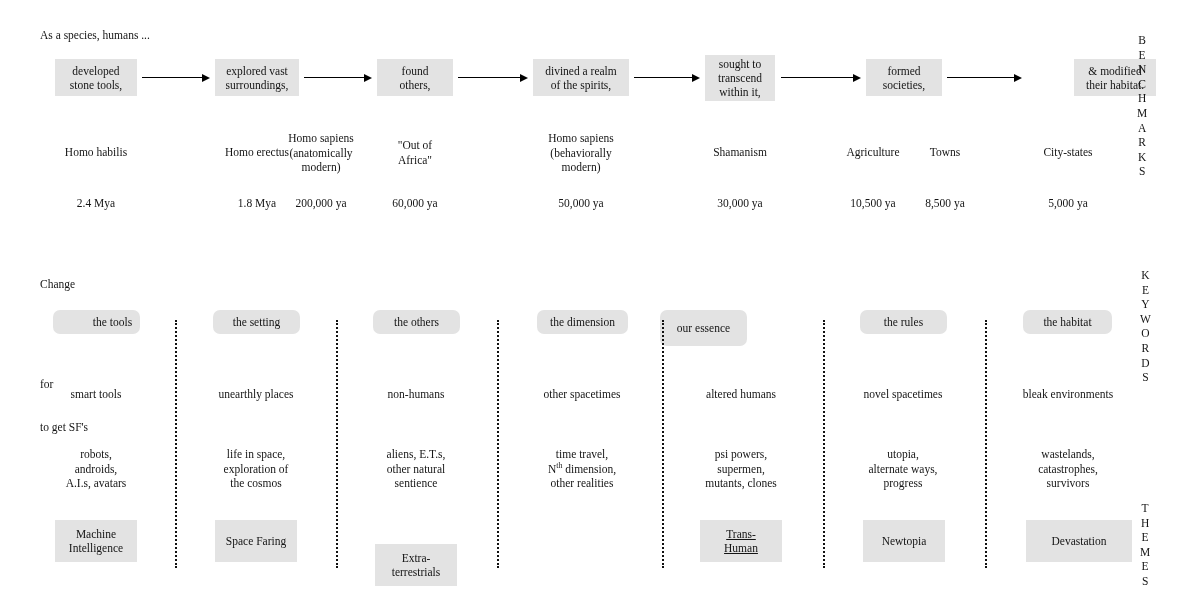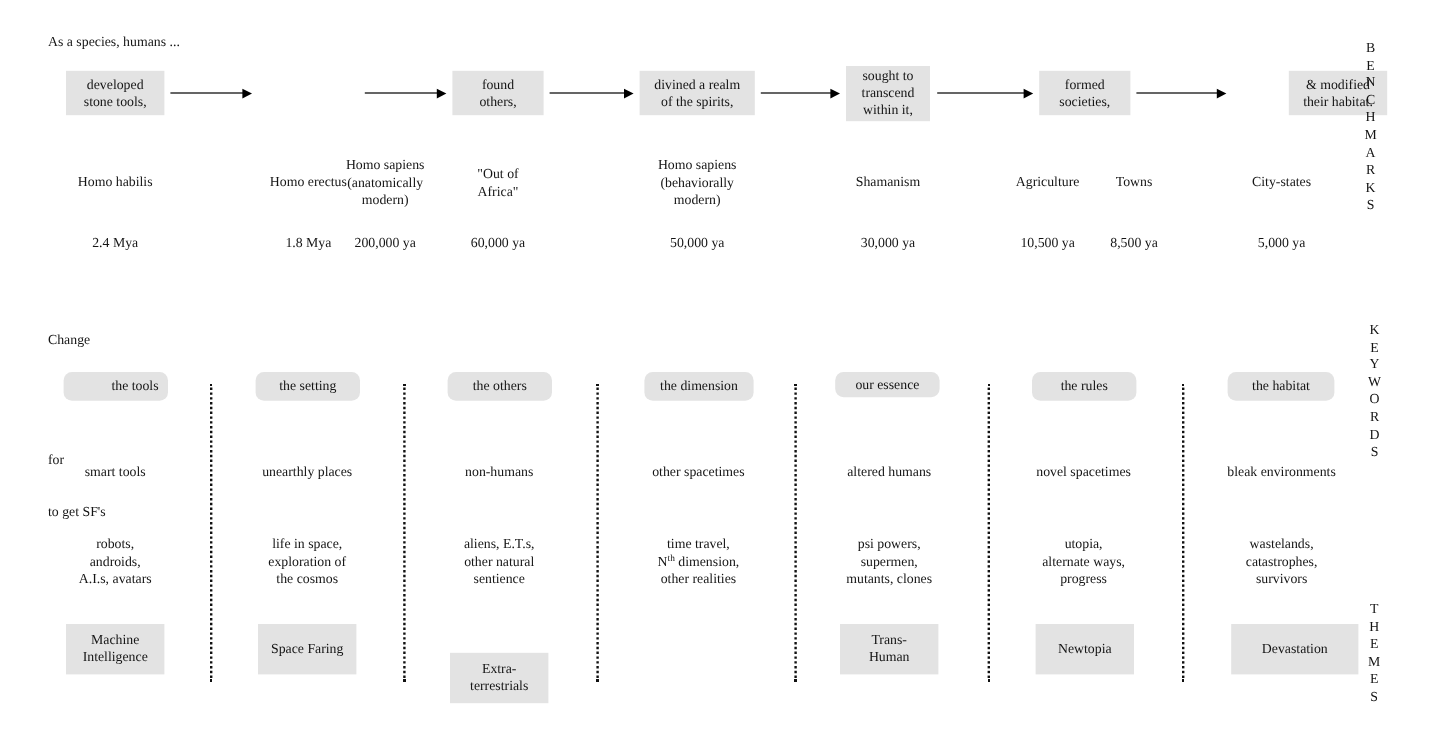--- a/index.html
+++ b/index.html
@@ -89,20 +89,22 @@
 </style>
 </head>
 <body>
 
 <div id="canvas">
 
   <div class="abs lbl" style="left:40px; top:28px;">As a species, humans ...</div>
 
   <div class="abs gbox" style="left:55px; top:59px; width:82px; height:37px;">developed
 stone tools,</div>
+  <div class="abs gbox" style="left:215px; top:59px; width:84px; height:37px;">explored vast
+surroundings,</div>
   <div class="abs gbox" style="left:377px; top:59px; width:76px; height:37px;">found
 others,</div>
   <div class="abs gbox" style="left:533px; top:59px; width:96px; height:37px;">divined a realm
 of the spirits,</div>
   <div class="abs gbox" style="left:705px; top:55px; width:70px; height:46px;">sought to
 transcend
 within it,</div>
   <div class="abs gbox" style="left:866px; top:59px; width:76px; height:37px;">formed
 societies,</div>
   <div class="abs gbox" style="left:1027px; top:59px; width:82px; height:37px;margin-left:47px;">&amp; modified
@@ -170,21 +172,21 @@
       <span>K</span>
       <span>S</span>
     </div>
 
   <div class="abs lbl" style="left:40px; top:277px;">Change</div>
 
   <div class="abs gbox round" style="left:53px; top:310px; width:87px; height:24px;padding-left:32px;">the tools</div>
   <div class="abs gbox round" style="left:213px; top:310px; width:87px; height:24px;">the setting</div>
   <div class="abs gbox round" style="left:373px; top:310px; width:87px; height:24px;">the others</div>
   <div class="abs gbox round" style="left:537px; top:310px; width:91px; height:24px;">the dimension</div>
-  <div class="abs gbox round" style="left:696px; top:310px; width:87px; height:21px;">our essence</div>
+  <div class="abs gbox round" style="left:660px; top:310px; width:87px; height:36px;">our essence</div>
   <div class="abs gbox round" style="left:860px; top:310px; width:87px; height:24px;">the rules</div>
   <div class="abs gbox round" style="left:1023px; top:310px; width:89px; height:24px;">the habitat</div>
 
   <div class="abs lbl" style="left:40px; top:377px;">for</div>
 
   <div class="abs ctext" style="left:36px; top:387px; width:120px;">smart tools</div>
   <div class="abs ctext" style="left:196px; top:387px; width:120px;">unearthly places</div>
   <div class="abs ctext" style="left:356px; top:387px; width:120px;">non-humans</div>
   <div class="abs ctext" style="left:522px; top:387px; width:120px;">other spacetimes</div>
   <div class="abs ctext" style="left:681px; top:387px; width:120px;">altered humans</div>
@@ -199,21 +201,21 @@
   <div class="abs ctext sfitem" style="left:522px; top:447px; width:120px;">time travel,<br>N<sup>th</sup> dimension,<br>other realities</div>
   <div class="abs ctext sfitem" style="left:681px; top:447px; width:120px;">psi powers,<br>supermen,<br>mutants, clones</div>
   <div class="abs ctext sfitem" style="left:843px; top:447px; width:120px;">utopia,<br>alternate ways,<br>progress</div>
   <div class="abs ctext sfitem" style="left:1008px; top:447px; width:120px;">wastelands,<br>catastrophes,<br>survivors</div>
 
   <div class="abs gbox" style="left:55px; top:520px; width:82px; height:42px;">Machine
 Intelligence</div>
   <div class="abs gbox" style="left:215px; top:520px; width:82px; height:42px;">Space Faring</div>
   <div class="abs gbox" style="left:375px; top:544px; width:82px; height:42px;">Extra-
 terrestrials</div>
-  <div class="abs gbox" style="left:700px; top:520px; width:82px; height:42px;">Trans-
+  <div class="abs gbox" style="left:700px; top:520px; width:82px; height:42px;text-decoration:underline;">Trans-
 Human</div>
   <div class="abs gbox" style="left:863px; top:520px; width:82px; height:42px;">Newtopia</div>
   <div class="abs gbox" style="left:1026px; top:520px; width:106px; height:42px;">Devastation</div>
 
   <div class="vdot" style="left:175px; top:320px; height:248px;"></div>
   <div class="vdot" style="left:336px; top:320px; height:248px;"></div>
   <div class="vdot" style="left:497px; top:320px; height:248px;"></div>
   <div class="vdot" style="left:662px; top:320px; height:248px;"></div>
   <div class="vdot" style="left:823px; top:320px; height:248px;"></div>
   <div class="vdot" style="left:985px; top:320px; height:248px;"></div>

